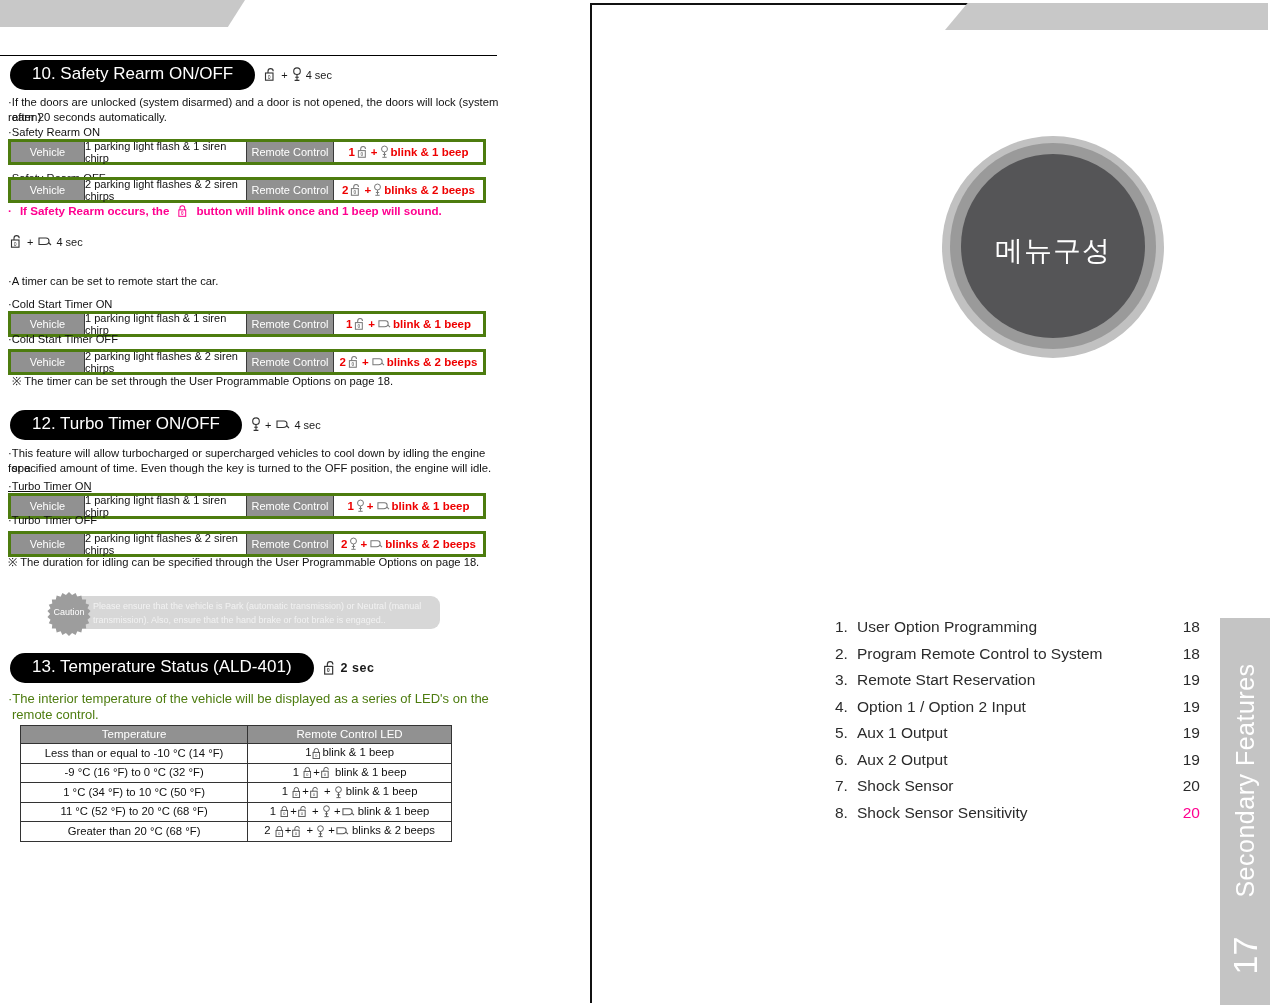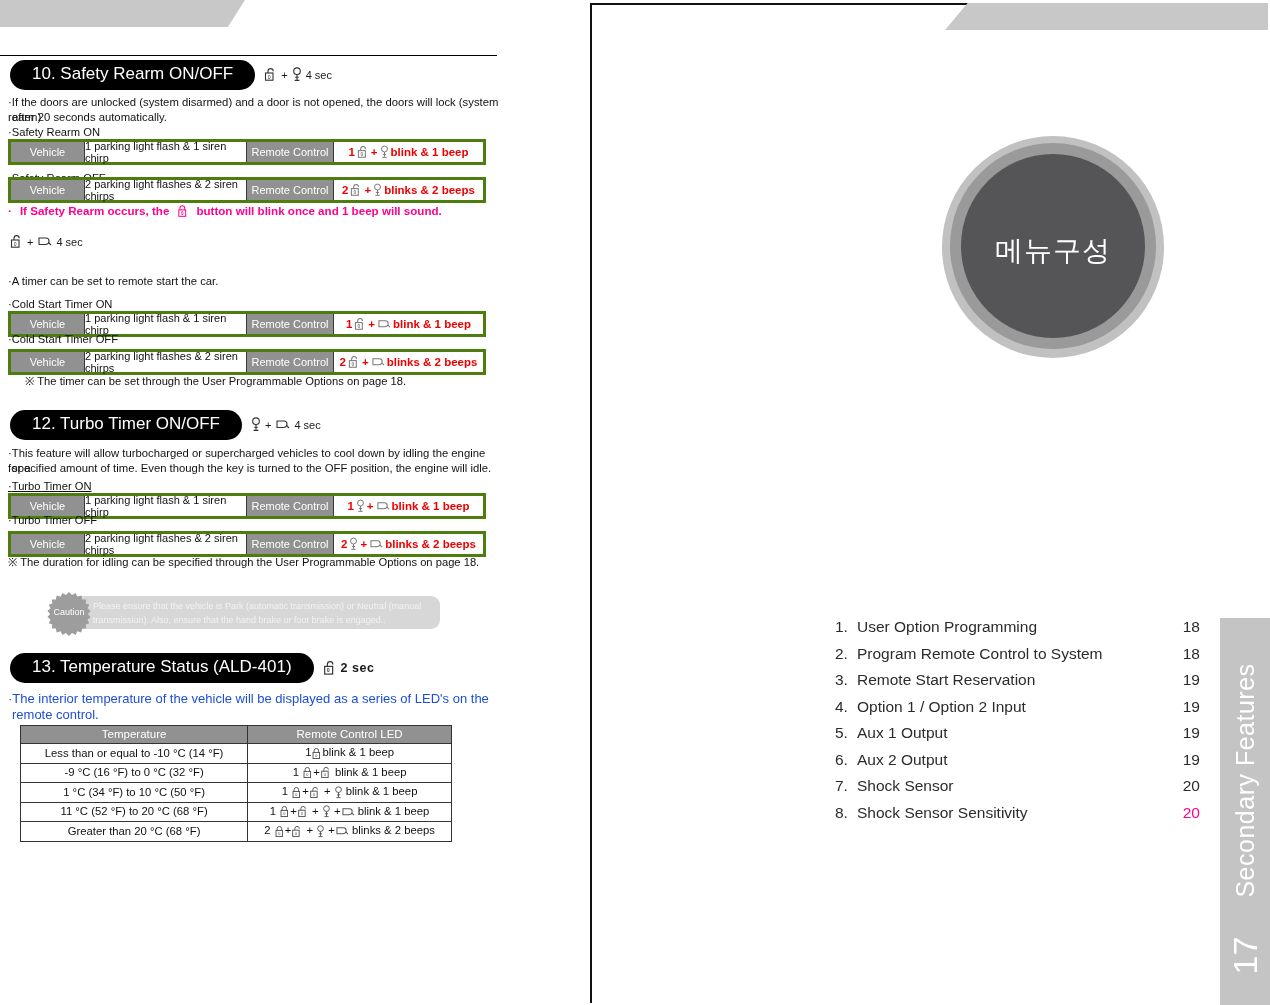--- a/index.html
+++ b/index.html
@@ -67,21 +67,21 @@
   .para {
     position: absolute;
     font-size: 11.3px;
     color: #111;
     line-height: 1.35;
     width: 492px;
   }
   .para.lead::before { content: "·"; }
   .para.pink { color: #ff0090; font-weight: bold; font-size: 11.6px;}
   .para.note { font-size: 11.2px; }
-  .para.bigger { font-size: 13px; line-height:1.3; color:#1d4ed8;}
+  .para.bigger { font-size: 13px; line-height:1.3; color:#4d7c0f;}
 
   .minilabel {
     position: absolute;
     font-size: 11.2px;
     color: #111;
   }
   .minilabel::before { content: "·"; }
 
   
   .resultrow {
@@ -462,21 +462,21 @@
       <span class="ico">
           <svg width="14" height="12" viewBox="0 0 15 13">
             <path d="M2 3 L9 3 Q12 3 12 6 Q12 9.5 8 9.5 L2 9.5 Z" fill="none" stroke="#777" stroke-width="1.1"></path>
             <path d="M11.5 7.5 L14 10" stroke="#777" stroke-width="1.1"></path>
           </svg>
         </span>
       <span>blinks &amp; 2 beeps</span>
     </div>
   </div>
 
-  <div class="para note" style="left:25px; top:374px;">※ The timer can be set through the User Programmable Options on page 18.</div>
+  <div class="para note" style="left:12px; top:374px;">※ The timer can be set through the User Programmable Options on page 18.</div>
 
   <div class="section-head" style="left:10px; top:410px;">
     <span class="pill">12. Turbo Timer ON/OFF</span>
     <span class="trigger">
       <span class="ico">
           <svg width="10" height="15" viewBox="0 0 10 15">
             <circle cx="5" cy="4.2" r="3.3" fill="none" stroke="#333" stroke-width="1.1"></circle>
             <path d="M5 7.5 V12.8 M3.2 10.2 H6.8 M2.6 13.4 H7.4" stroke="#333" stroke-width="1.1" fill="none"></path>
           </svg>
         </span>

